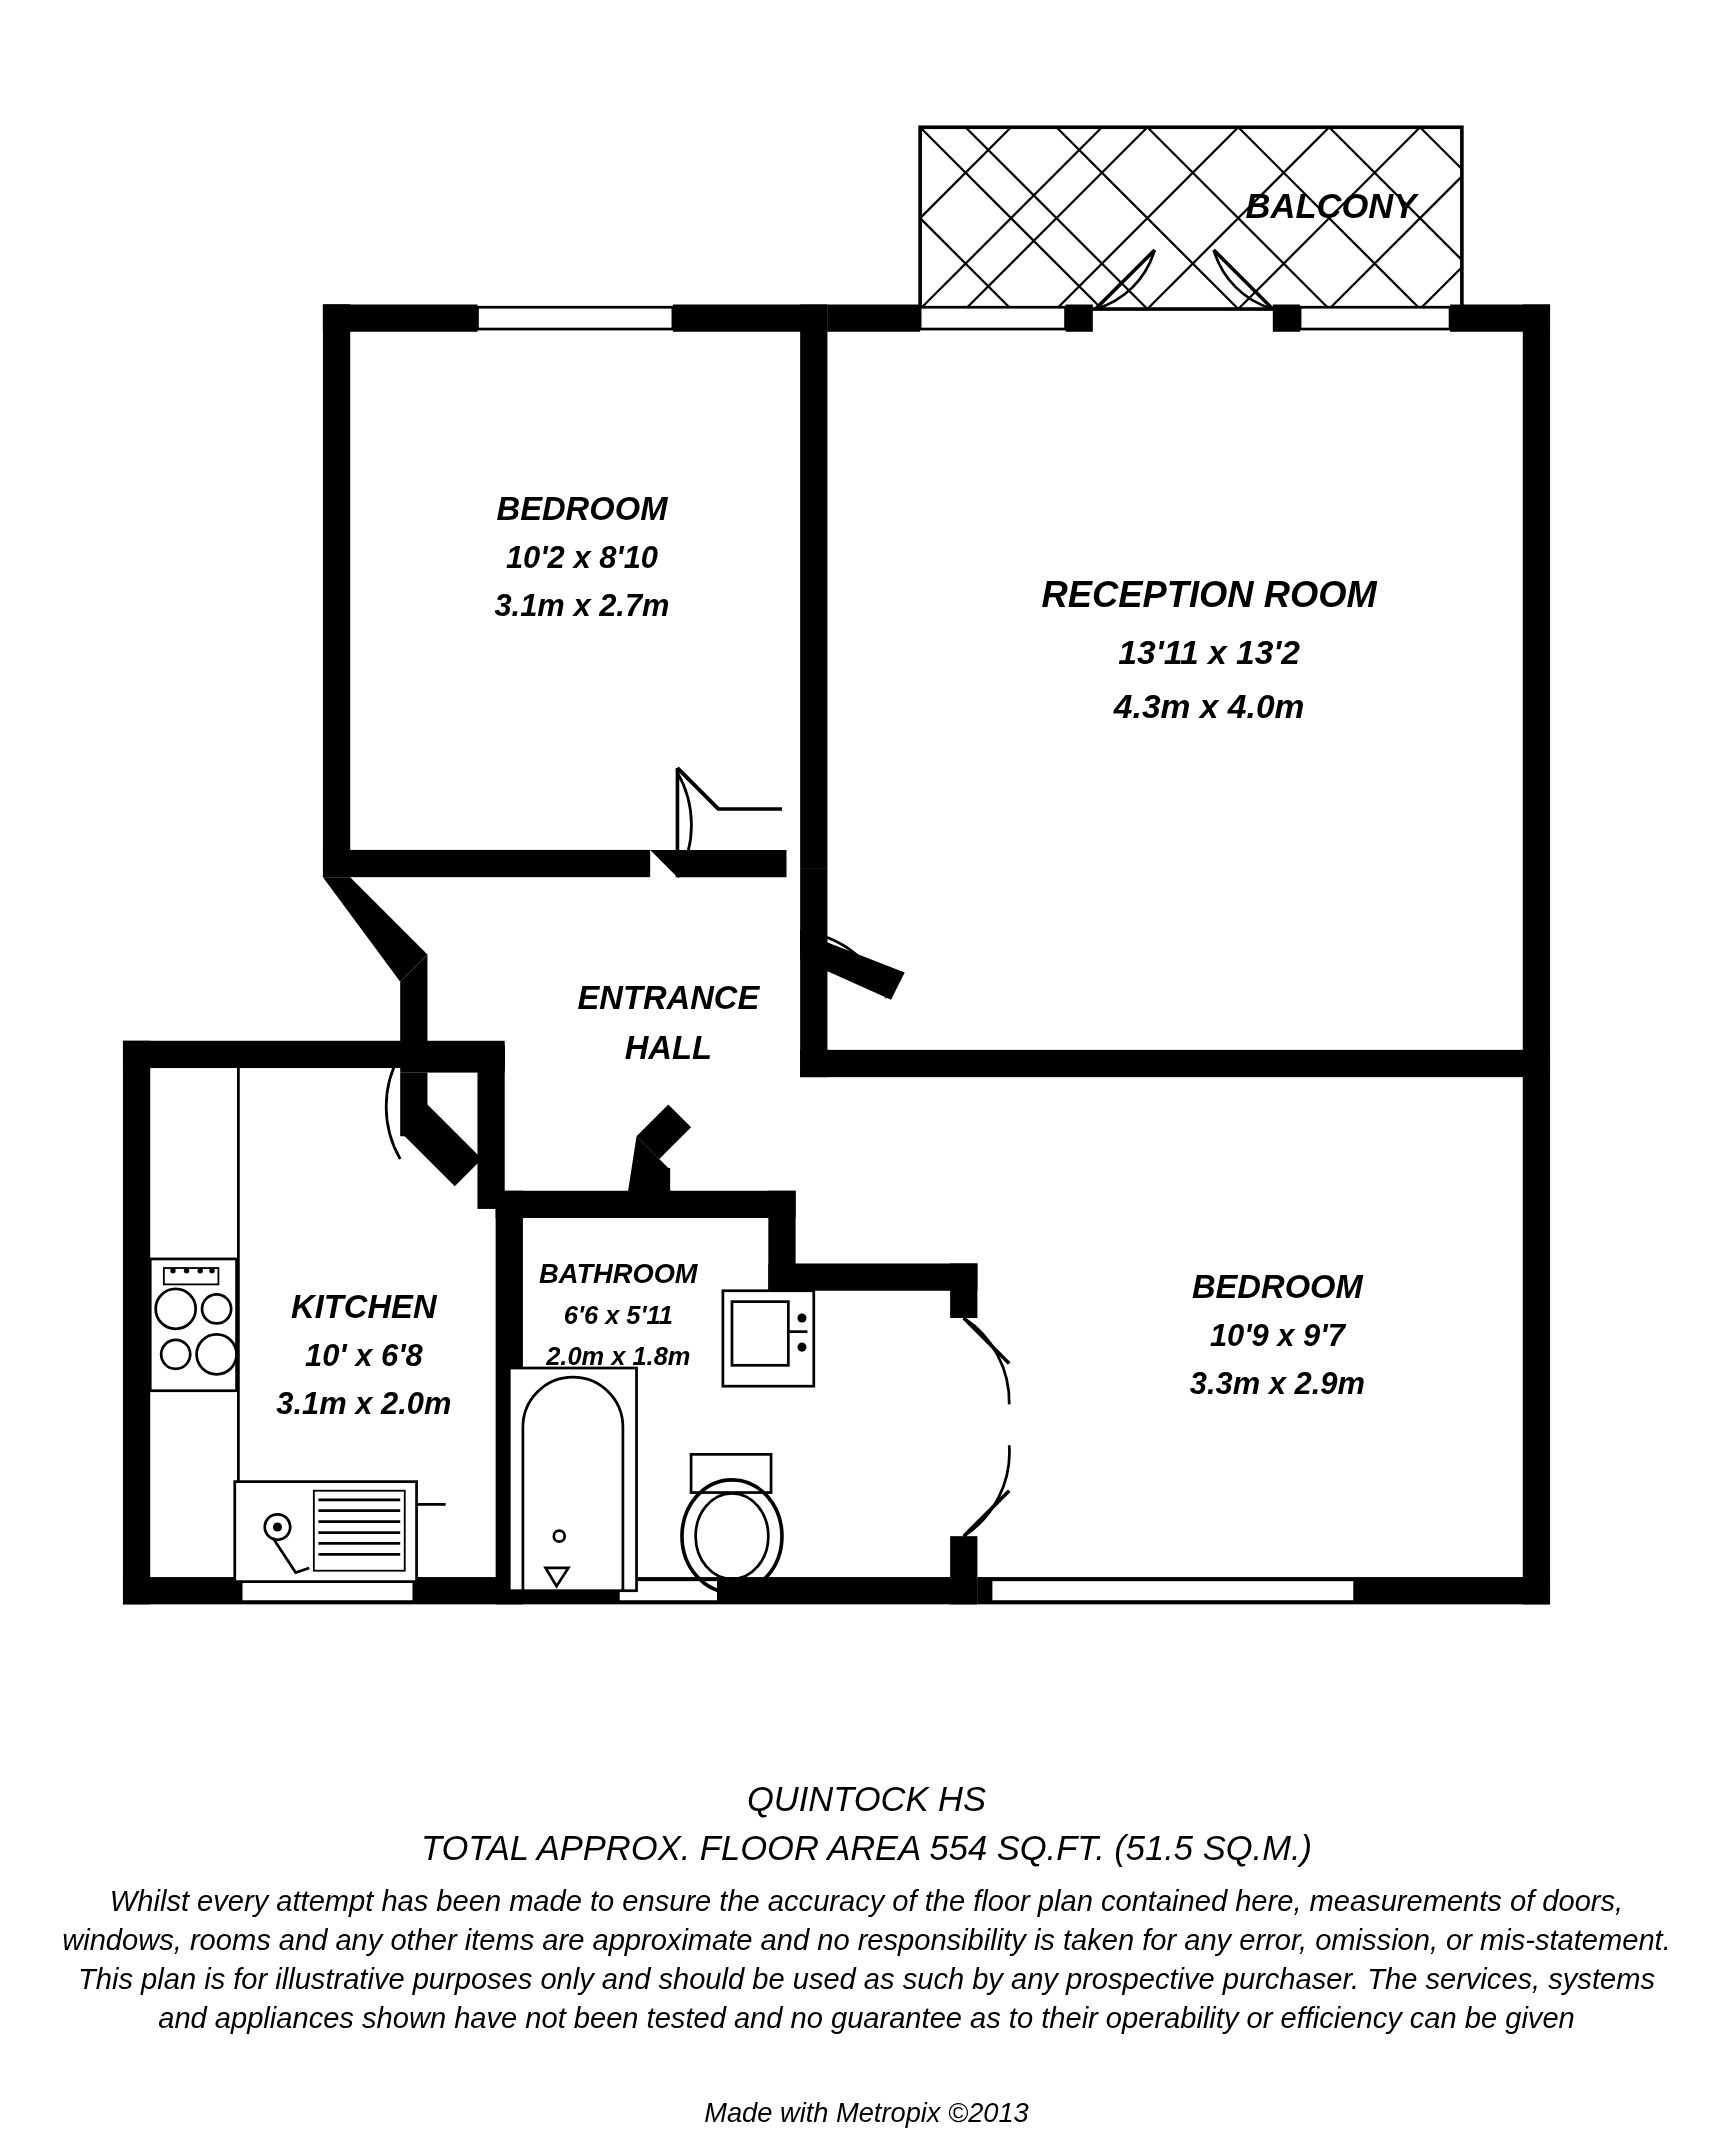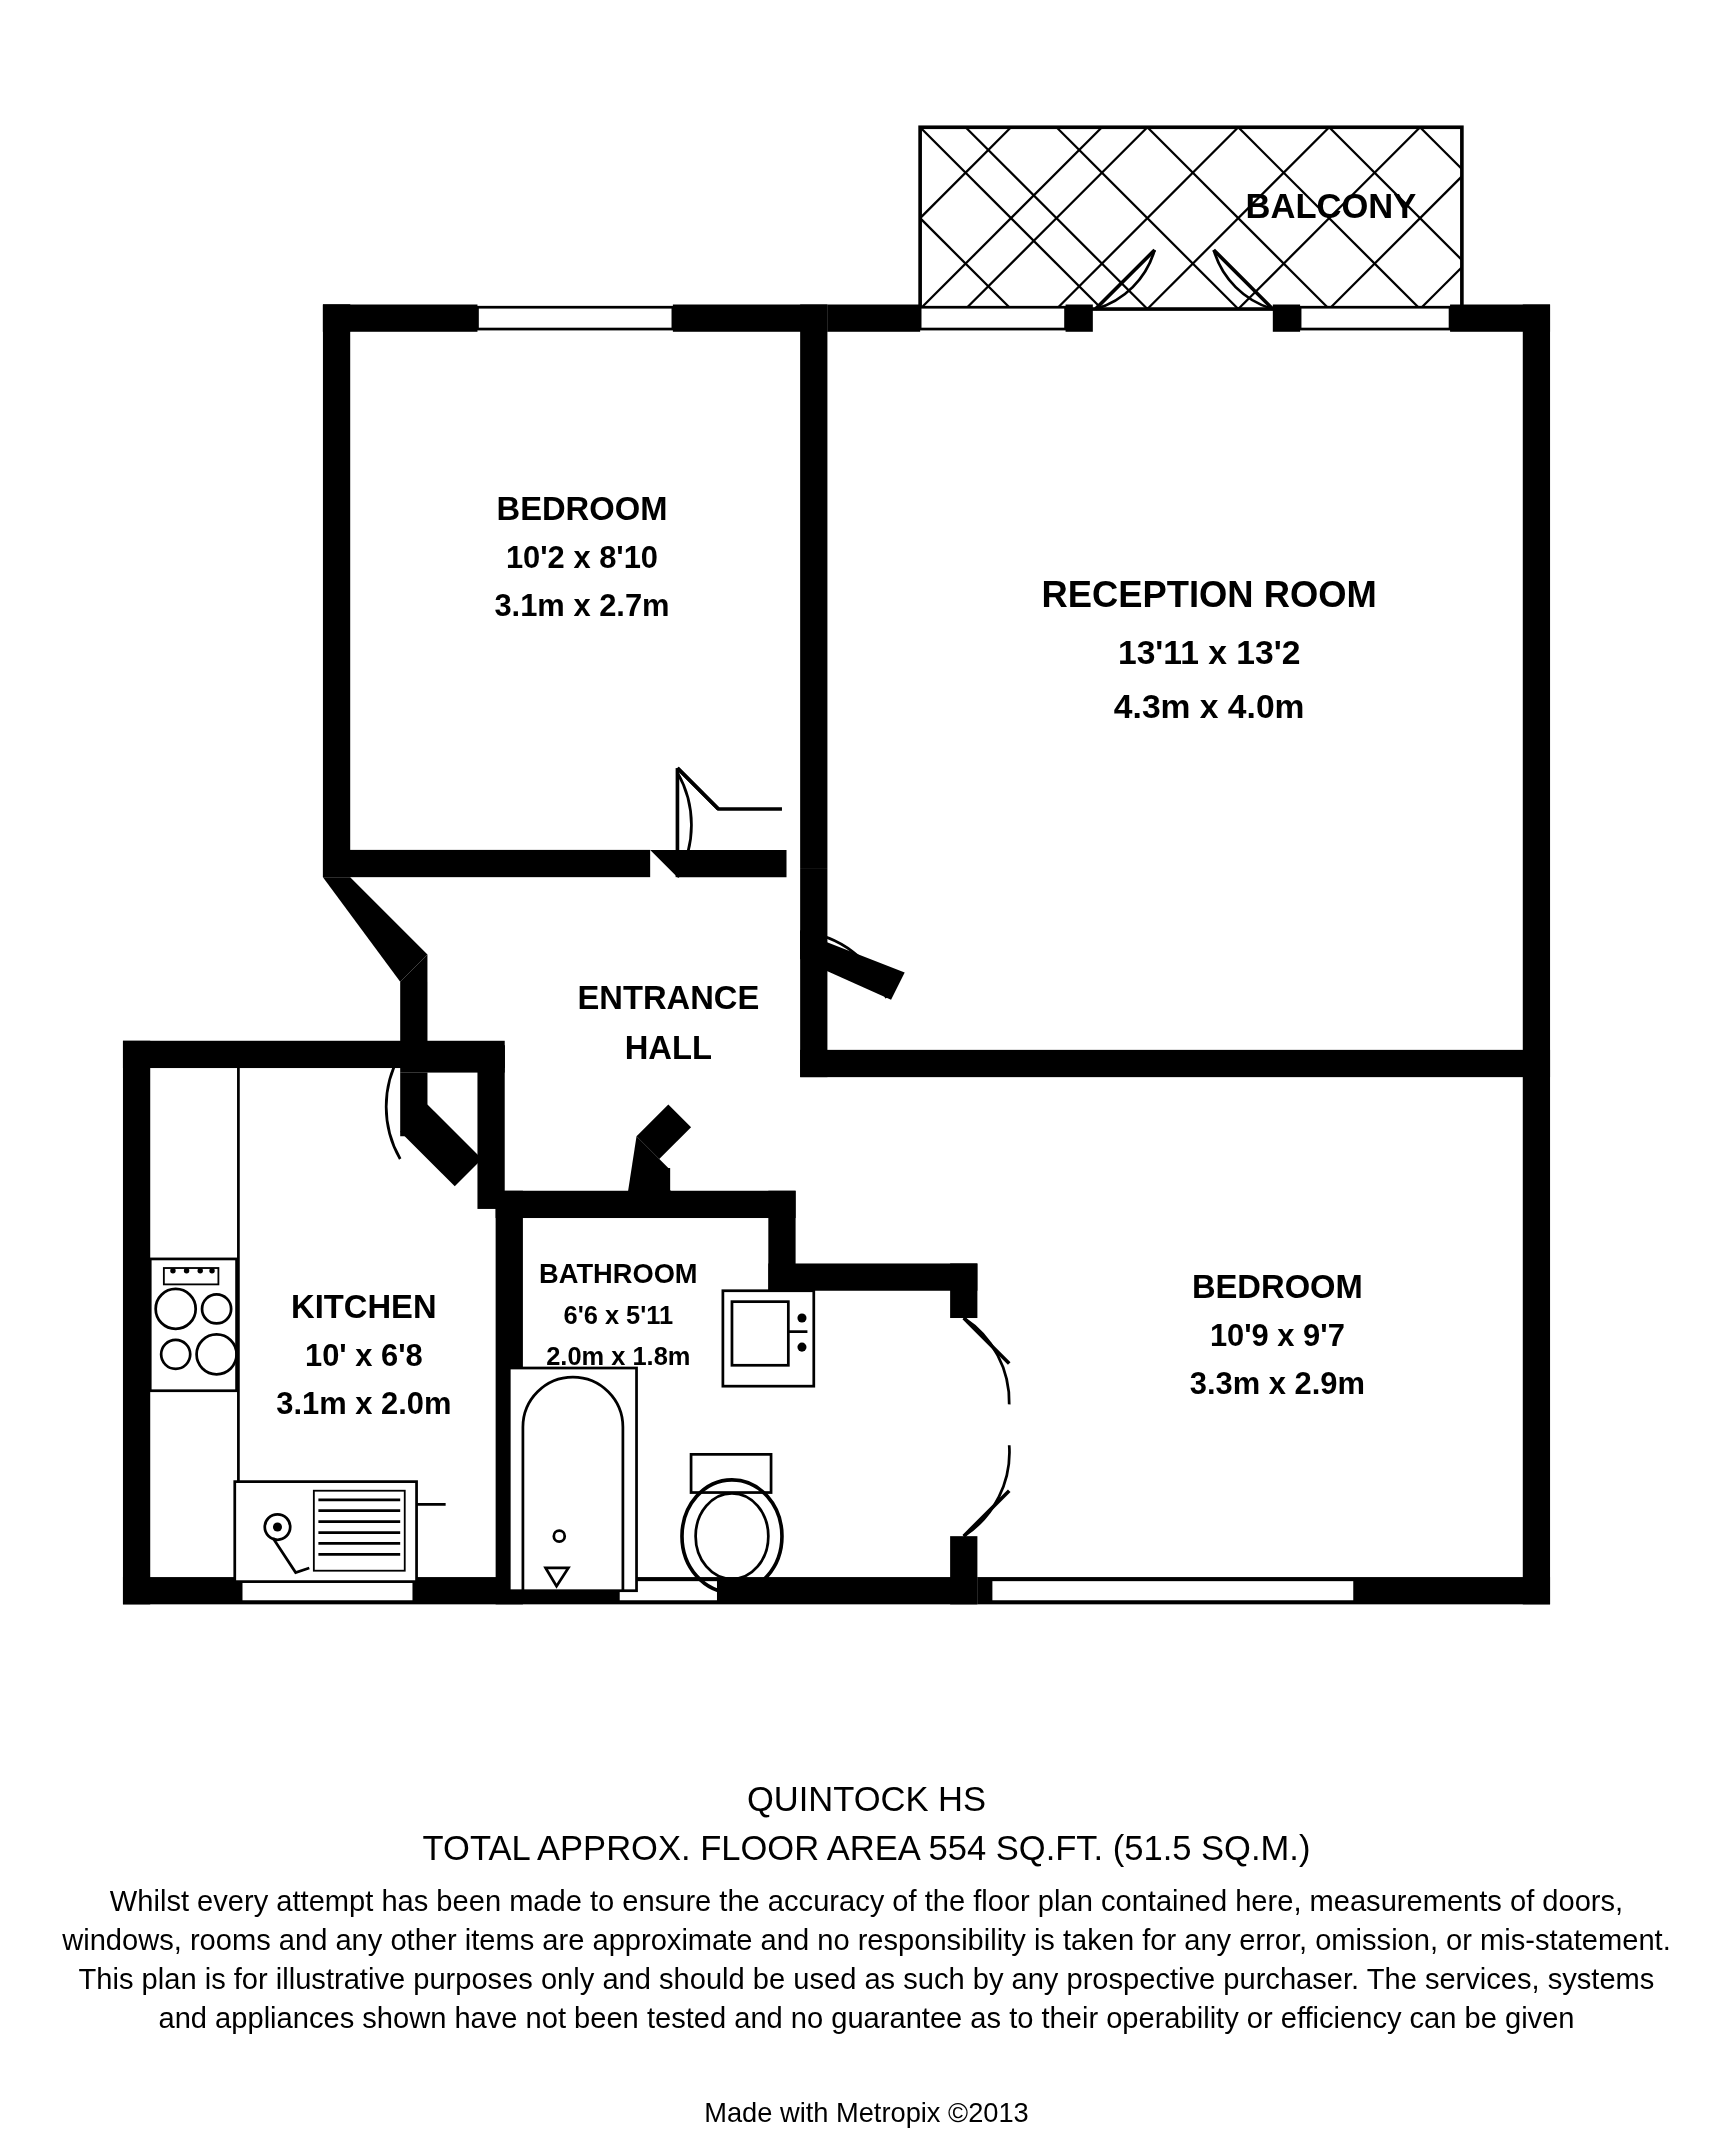--- a/index.html
+++ b/index.html
@@ -14,20 +14,21 @@
     color: #000000;
     position: relative;
     overflow: hidden;
   }
   #plan-wrap {
     position: absolute;
     left: 0;
     top: 0;
     width: 1733px;
     height: 2147px;
+    font-style: italic;
   }
   svg#floorplan {
     display: block;
     width: 1733px;
     height: 2147px;
   }
   .room-label {
     font-family: "Liberation Sans", sans-serif;
     font-weight: bold;
     text-anchor: middle;

